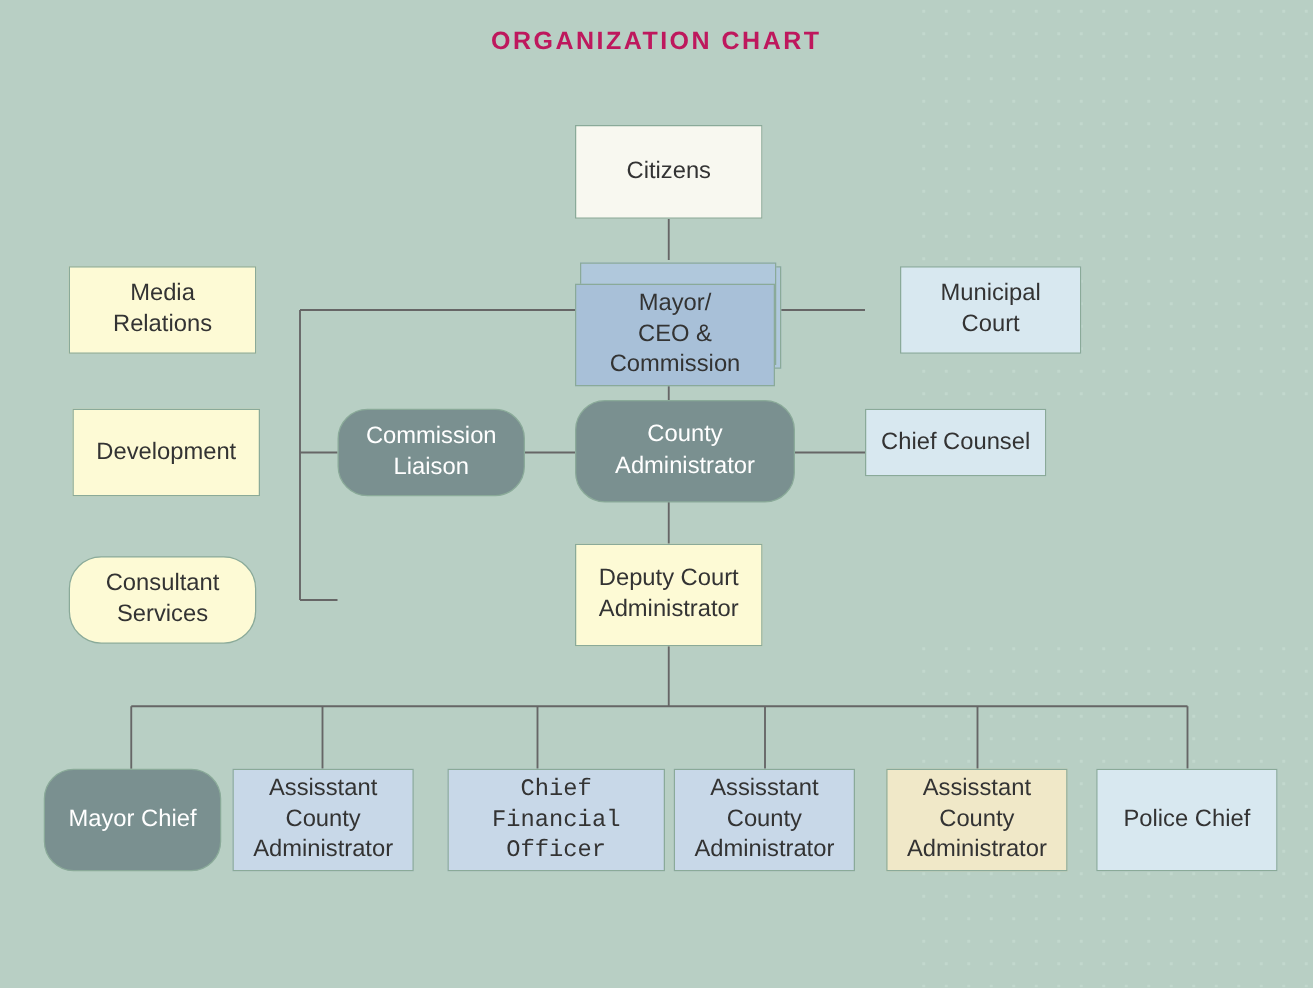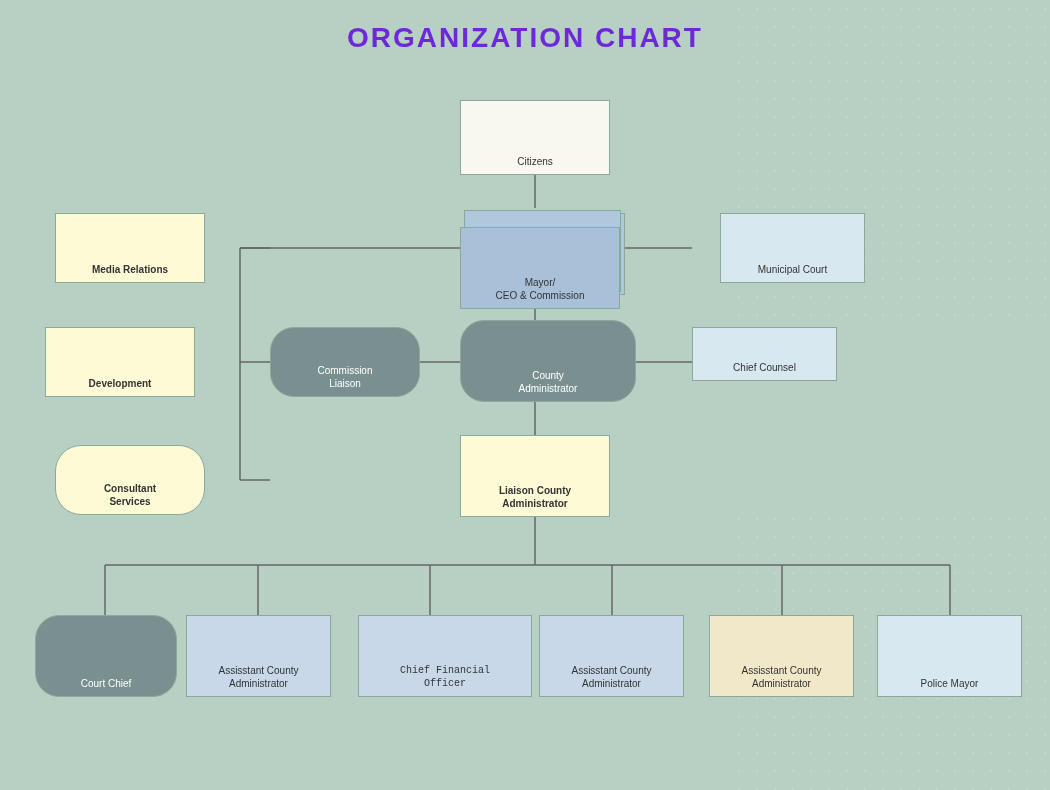--- a/index.html
+++ b/index.html
@@ -26,22 +26,22 @@
       position: absolute;
       bottom: 0; right: 0;
       width: 320px; height: 280px;
       opacity: 0.35;
       background-image: radial-gradient(circle, #d4e8de 1.5px, transparent 1.5px);
       background-size: 18px 18px;
     }
 
     .title {
       text-align: center;
-      color: #6d28d9;
-      font-size: 28px;
+      color: #be185d;
+      font-size: 20px;
       font-weight: 900;
       padding-top: 22px;
       letter-spacing: 2px;
       position: relative;
       z-index: 2;
     }
 
     
     .connector-svg {
       position: absolute;
@@ -50,34 +50,34 @@
       height: 790px;
       z-index: 1;
       pointer-events: none;
     }
 
     
     .box {
       position: absolute;
       z-index: 2;
       display: flex;
-      align-items: flex-end;
+      align-items: center;
       justify-content: center;
       text-align: center;
-      font-size: 10px;
+      font-size: 19px;
       font-weight: 500;
       color: #333;
       border: 1.5px solid #8aaa99;
       line-height: 1.3;
       padding: 6px 8px;
     }
 
     
     .box-white { background-color: #f8f8f0; }
-    .box-yellow { background-color: #fdfad5; font-weight: bold; }
+    .box-yellow { background-color: #fdfad5; }
     .box-blue-light { background-color: #c8d8e8; }
     .box-blue-medium { background-color: #a8c0d8; margin-top: 20px; }
     .box-blue-pale { background-color: #d8e8f0; }
     .box-gray-green { background-color: #7a9090; color: #fff; border-radius: 24px; }
     .box-tan { background-color: #f0e8c8; }
 
     
     .stack-behind {
       position: absolute;
       z-index: 1;
@@ -139,21 +139,21 @@
 </div>
 
 <div class="box box-blue-pale" style="left:692px; top:213px; width:145px; height:70px;margin-left:28px;">
   <span>Municipal Court</span>
 </div>
 
 <div class="box box-yellow" style="left:55px; top:213px; width:150px; height:70px;">
   <span>Media Relations</span>
 </div>
 
-<div class="box box-yellow" style="left:45px; top:327px; width:150px; height:70px;">
+<div class="box box-yellow" style="left:58px; top:327px; width:150px; height:70px;">
   <span>Development</span>
 </div>
 
 <div class="box box-yellow" style="left:55px; top:445px; width:150px; height:70px;border-radius:26px;">
   <span style="white-space:pre-line;">Consultant
 Services</span>
 </div>
 
 <div class="box box-gray-green" style="left:270px; top:327px; width:150px; height:70px;">
   <span style="white-space:pre-line;">Commission
@@ -163,26 +163,26 @@
 <div class="box box-gray-green" style="left:460px; top:320px; width:176px; height:82px;">
   <span style="white-space:pre-line;">County
 Administrator</span>
 </div>
 
 <div class="box box-blue-pale" style="left:692px; top:327px; width:145px; height:54px;">
   <span>Chief Counsel</span>
 </div>
 
 <div class="box box-yellow" style="left:460px; top:435px; width:150px; height:82px;">
-  <span style="white-space:pre-line;">Liaison County
+  <span style="white-space:pre-line;">Deputy Court
 Administrator</span>
 </div>
 
 <div class="box box-gray-green" style="left:35px; top:615px; width:142px; height:82px;">
-  <span>Court Chief</span>
+  <span>Mayor Chief</span>
 </div>
 
 <div class="box box-blue-light" style="left:186px; top:615px; width:145px; height:82px;">
   <span style="white-space:pre-line;">Assisstant County
 Administrator</span>
 </div>
 
 <div class="box box-blue-light" style="left:358px; top:615px; width:174px; height:82px;font-family:Liberation Mono, monospace;">
   <span style="white-space:pre-line;">Chief Financial
 Officer</span>
@@ -192,14 +192,14 @@
   <span style="white-space:pre-line;">Assisstant County
 Administrator</span>
 </div>
 
 <div class="box box-tan" style="left:709px; top:615px; width:145px; height:82px;">
   <span style="white-space:pre-line;">Assisstant County
 Administrator</span>
 </div>
 
 <div class="box box-blue-pale" style="left:877px; top:615px; width:145px; height:82px;">
-  <span>Police Mayor</span>
+  <span>Police Chief</span>
 </div>
 
 </body></html>

